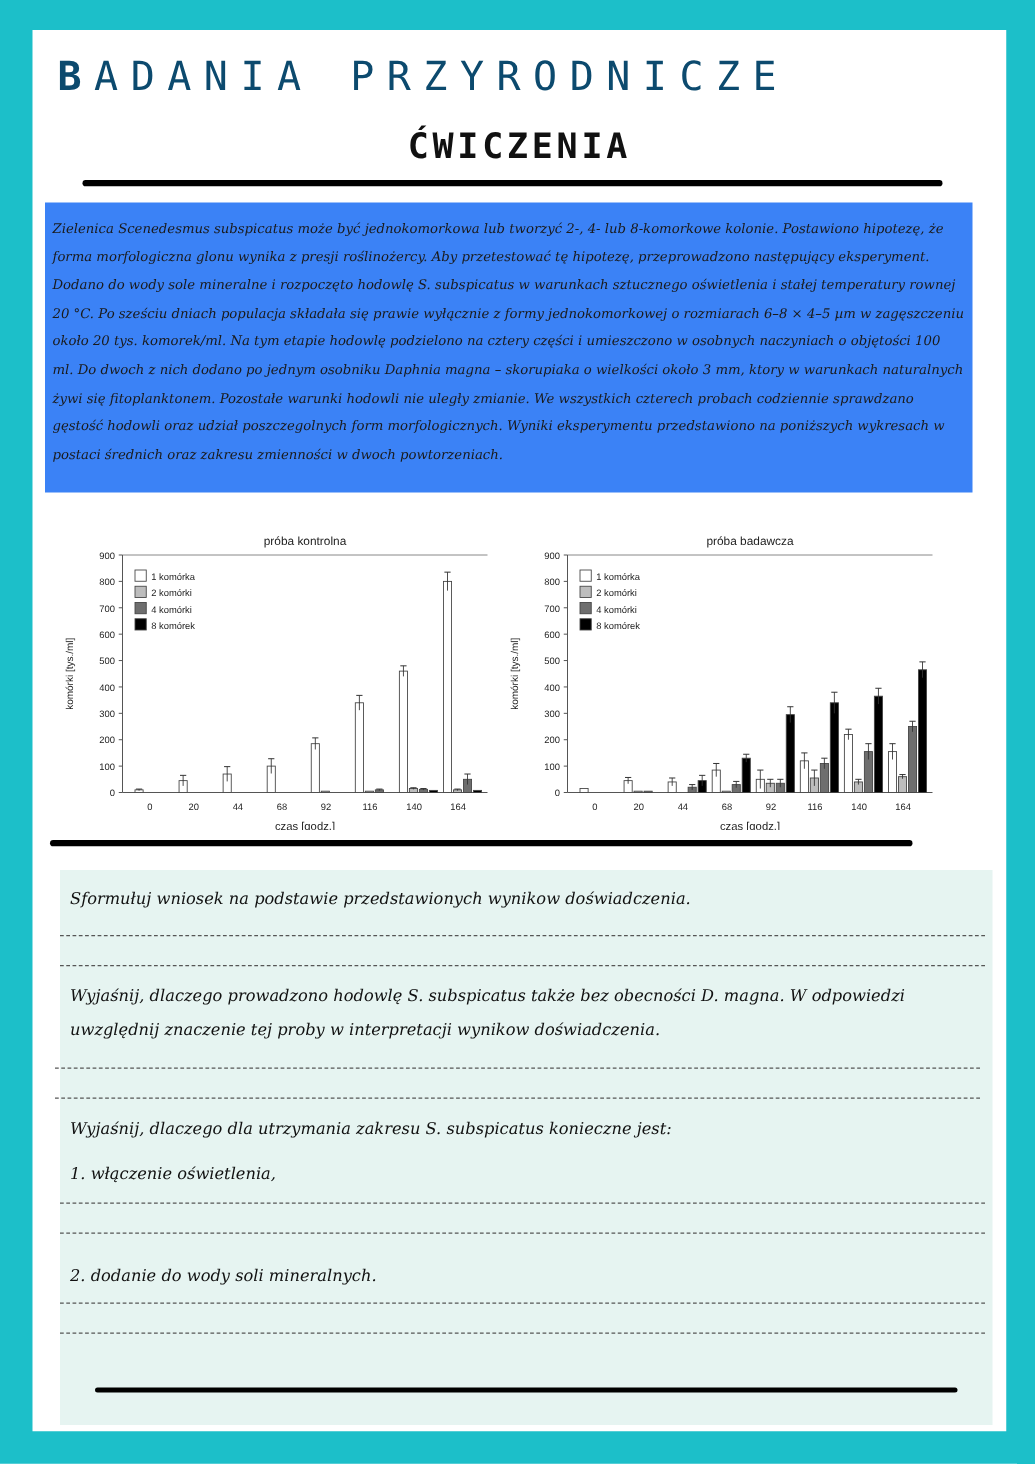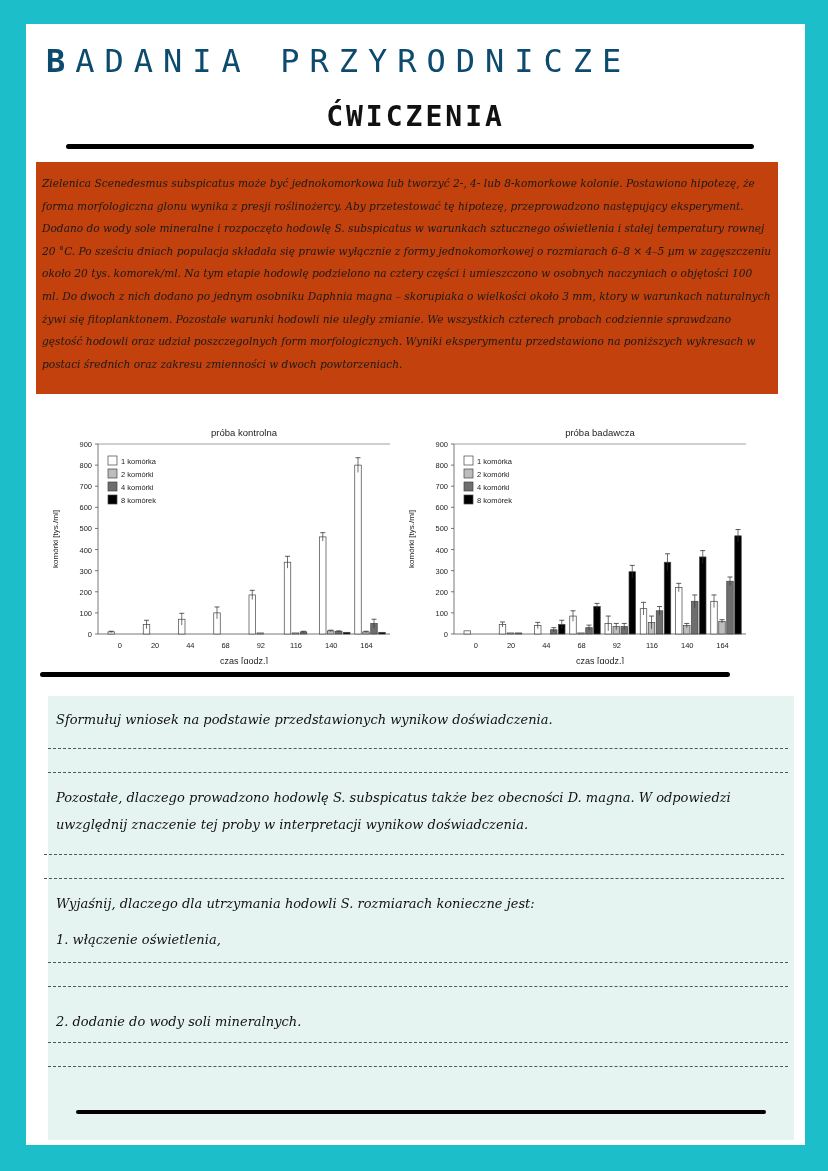--- a/index.html
+++ b/index.html
@@ -19,21 +19,21 @@
   .subtitle {
     position: absolute; left: 0; width: 779px; top: 76px; text-align: center;
     font-family: "DejaVu Sans Mono", monospace; font-weight: bold; font-size: 28px;
     letter-spacing: 3px; color: #111;
   }
   .rule {
     position: absolute; height: 5px; background: #000; border-radius: 3px;
   }
   .intro-box {
     position: absolute; left: 10px; top: 138px; width: 742px; height: 232px;
-    background: #c2410c; box-sizing: border-box; padding: 10px 6px;
+    background: #3b82f6; box-sizing: border-box; padding: 10px 6px;
   }
   .intro-text {
     font-family: "DejaVu Serif", serif; font-style: italic; font-size: 10.6px;
     line-height: 22.6px; color: #1a1a1a; margin: 0;
   }
   .chart-wrap { position: absolute; top: 390px; width: 360px; height: 250px; }
   .chart-wrap svg { width: 100%; height: 100%; }
   .chart-wrap text { font-family: "Liberation Sans", sans-serif; fill: #222; }
   .q-box {
     position: absolute; left: 22px; top: 672px; width: 746px; height: 444px;
@@ -271,24 +271,24 @@
         <text x="81" y="89" font-size="7.5">8 komórek</text>
       </svg>
   </div>
 
   <div class="rule" style="left:14px; top:648px; width:690px;"></div>
 
   <div class="q-box">
     <p class="q-text" style="top:10px;">Sformułuj wniosek na podstawie przedstawionych wynikow doświadczenia.</p>
     <div class="dash" style="top:52px;"></div>
     <div class="dash" style="top:76px;"></div>
-    <p class="q-text" style="top:88px;">Pozostałe, dlaczego prowadzono hodowlę S. subspicatus także bez obecności D. magna. W odpowiedzi uwzględnij znaczenie tej proby w interpretacji wynikow doświadczenia.</p>
+    <p class="q-text" style="top:88px;">Wyjaśnij, dlaczego prowadzono hodowlę S. subspicatus także bez obecności D. magna. W odpowiedzi uwzględnij znaczenie tej proby w interpretacji wynikow doświadczenia.</p>
     <div class="dash" style="top:158px; left:-4px;"></div>
     <div class="dash" style="top:182px; left:-4px;"></div>
-    <p class="q-text" style="top:194px;">Wyjaśnij, dlaczego dla utrzymania hodowli S. rozmiarach konieczne jest:</p>
+    <p class="q-text" style="top:194px;">Wyjaśnij, dlaczego dla utrzymania zakresu S. subspicatus konieczne jest:</p>
     <div class="q-sub" style="top:236px;">1. włączenie oświetlenia,</div>
     <div class="dash" style="top:266px;"></div>
     <div class="dash" style="top:290px;"></div>
     <div class="q-sub" style="top:318px;">2. dodanie do wody soli mineralnych.</div>
     <div class="dash" style="top:346px;"></div>
     <div class="dash" style="top:370px;"></div>
   </div>
 
   <div class="rule" style="left:50px; top:1086px; width:690px; height:4px;"></div>
 </div>

